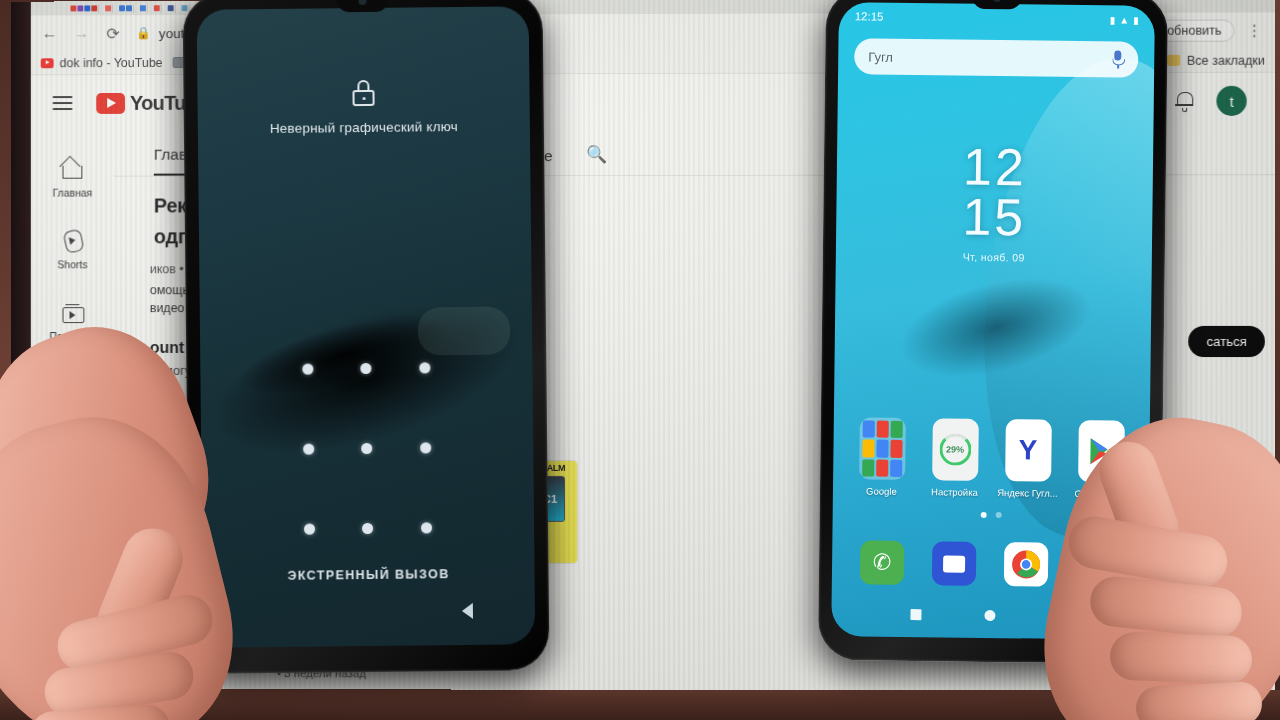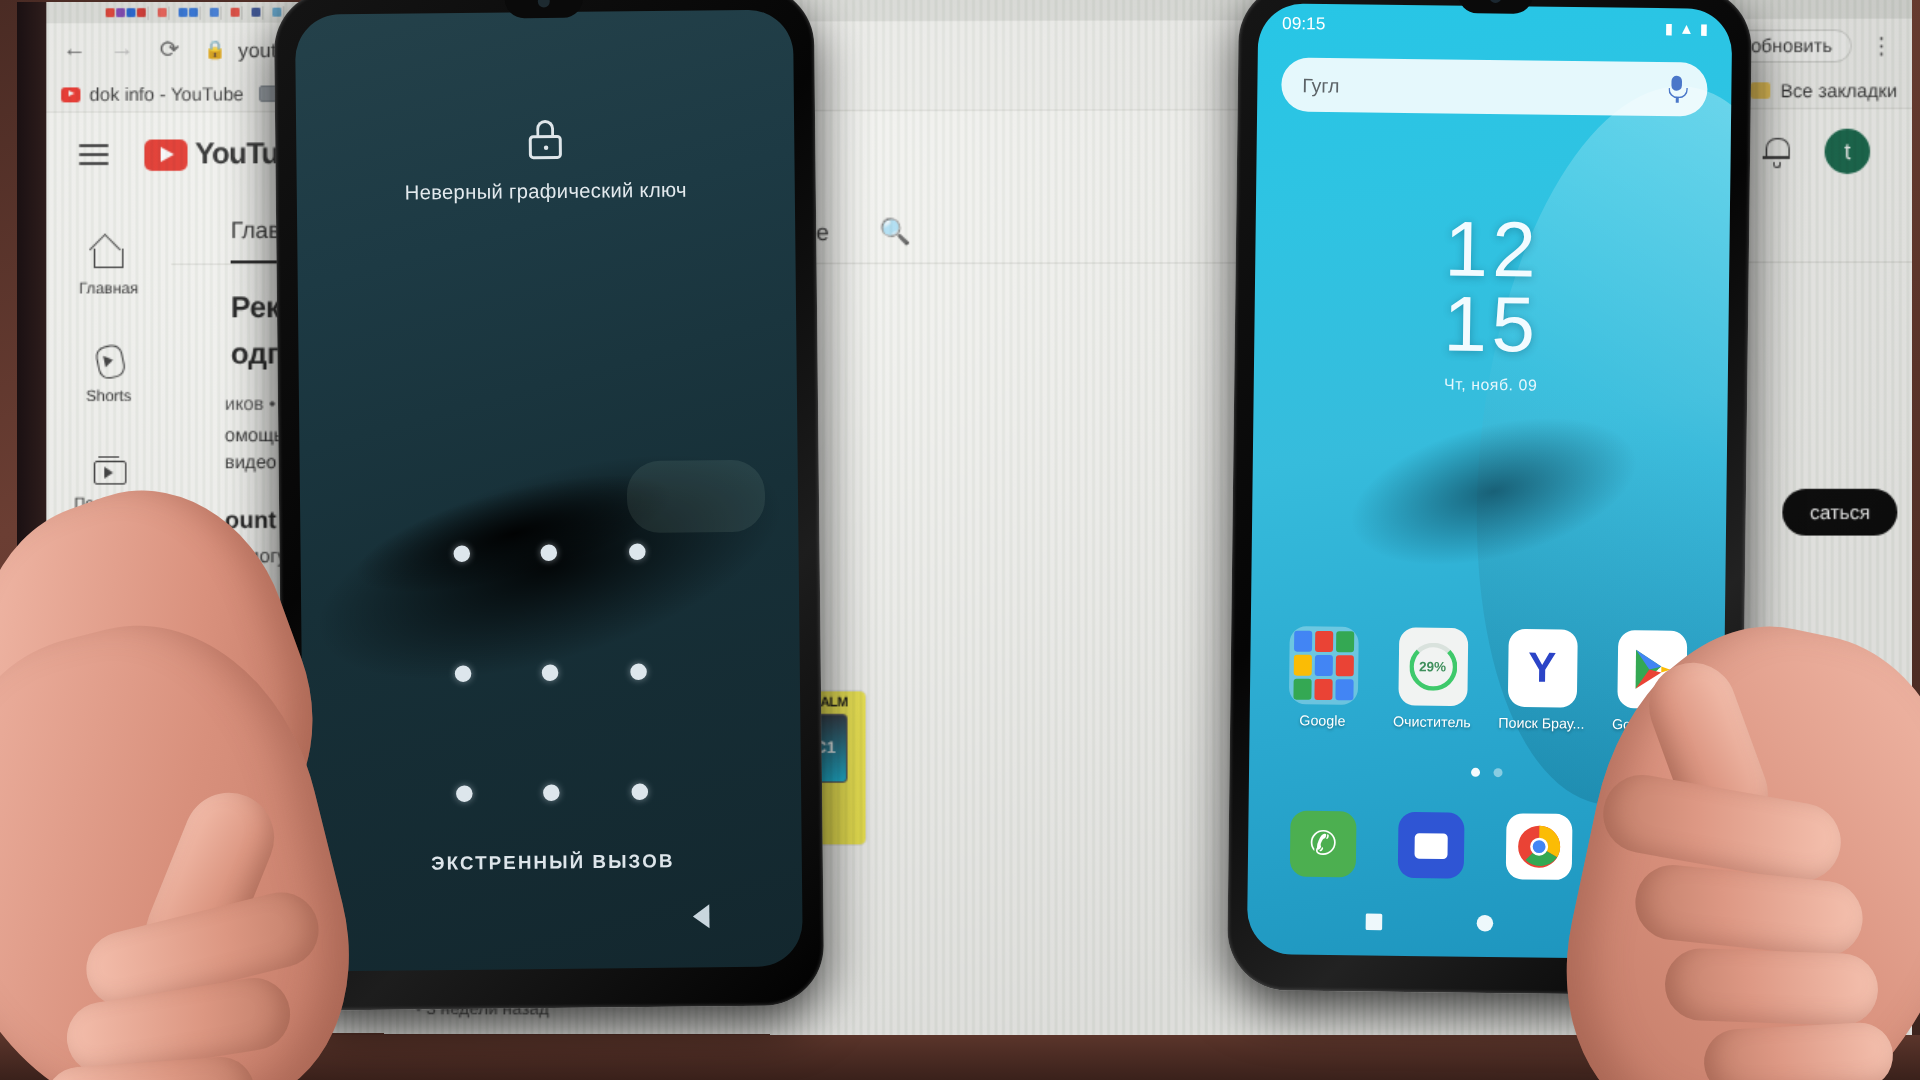--- a/index.html
+++ b/index.html
@@ -301,21 +301,21 @@
     font-size:52px; line-height:50px; font-weight:300; letter-spacing:3px;
     text-shadow:0 1px 6px rgba(0,40,60,.3);
   }
   .clockw .dt { font-size:10.5px; margin-top:9px; letter-spacing:.4px; opacity:.95;}
 
   .approw {
     position:absolute; left:0; right:0; top:415px; display:flex; z-index:5;
     padding:0 12px;
   }
   .app { flex:1; display:flex; flex-direction:column; align-items:center; gap:6px;}
-  .app-ico { width:46px;height:52px;border-radius:11px; position:relative; overflow:hidden;}
+  .app-ico { width:46px;height:62px;border-radius:11px; position:relative; overflow:hidden;}
   .app-lbl { font-size:9.5px;color:#fff;text-shadow:0 1px 2px rgba(0,0,0,.35);white-space:nowrap;}
 
   .folder { background:rgba(255,255,255,.30); display:grid; grid-template-columns:repeat(3,1fr); grid-template-rows:repeat(3,1fr); gap:2px; padding:3px; border-radius:11px;}
   .folder i { border-radius:2px; display:block;}
   .clean { background:#f1f3f2; display:flex;align-items:center;justify-content:center;}
   .clean-ring{width:32px;height:32px;border-radius:50%;border:3px solid #3ec96b;border-top-color:#d9e2dd;display:flex;align-items:center;justify-content:center;font-size:9px;color:#3f8f5c;font-weight:bold;}
   .yandex{background:#fff;display:flex;align-items:center;justify-content:center;font-size:28px;color:#2b44c7;font-weight:bold;line-height:28px;}
   .gplay{background:#fff;display:flex;align-items:center;justify-content:center;}
 
   .pagedots{position:absolute;left:0;right:0;top:508px;display:flex;justify-content:center;gap:9px;z-index:5;}
@@ -628,21 +628,21 @@
   </div>
   <div class="pl-notch"></div>
 </div>
 
 <div class="phone-right">
   <div class="pr-screen">
     <div class="pr-swoosh"></div>
     <div class="pr-dark"></div>
 
     <div class="pr-status">
-      <span>09:15</span>
+      <span>12:15</span>
       <span class="st-right">
         <span class="st-ico">▮</span>
         <span class="st-ico">▲</span>
         <span class="st-ico">▮</span>
       </span>
     </div>
 
     <div class="searchbar">
       <span class="ph">Гугл</span>
       <span class="mic">
@@ -668,25 +668,25 @@
           <i style="background:#34a853"></i>
             <i style="background:#ea4335"></i>
             <i style="background:#4285f4"></i>
         </div>
         <span class="app-lbl">Google</span>
       </div>
       <div class="app">
         <div class="app-ico clean">
           <span class="clean-ring">29%</span>
         </div>
-        <span class="app-lbl">Очиститель</span>
+        <span class="app-lbl">Настройка</span>
       </div>
       <div class="app">
         <div class="app-ico yandex">Y</div>
-        <span class="app-lbl">Поиск Брау...</span>
+        <span class="app-lbl">Яндекс Гугл...</span>
       </div>
       <div class="app">
         <div class="app-ico gplay">
           <svg width="28" height="30" viewBox="0 0 28 30">
             <polygon points="3,2 20,13 3,28" fill="#34a853"></polygon>
             <polygon points="3,2 20,13 12,15" fill="#4285f4"></polygon>
             <polygon points="3,28 20,17 12,15" fill="#ea4335"></polygon>
             <polygon points="20,13 26,15 20,17" fill="#fbbc05"></polygon>
           </svg>
         </div>

